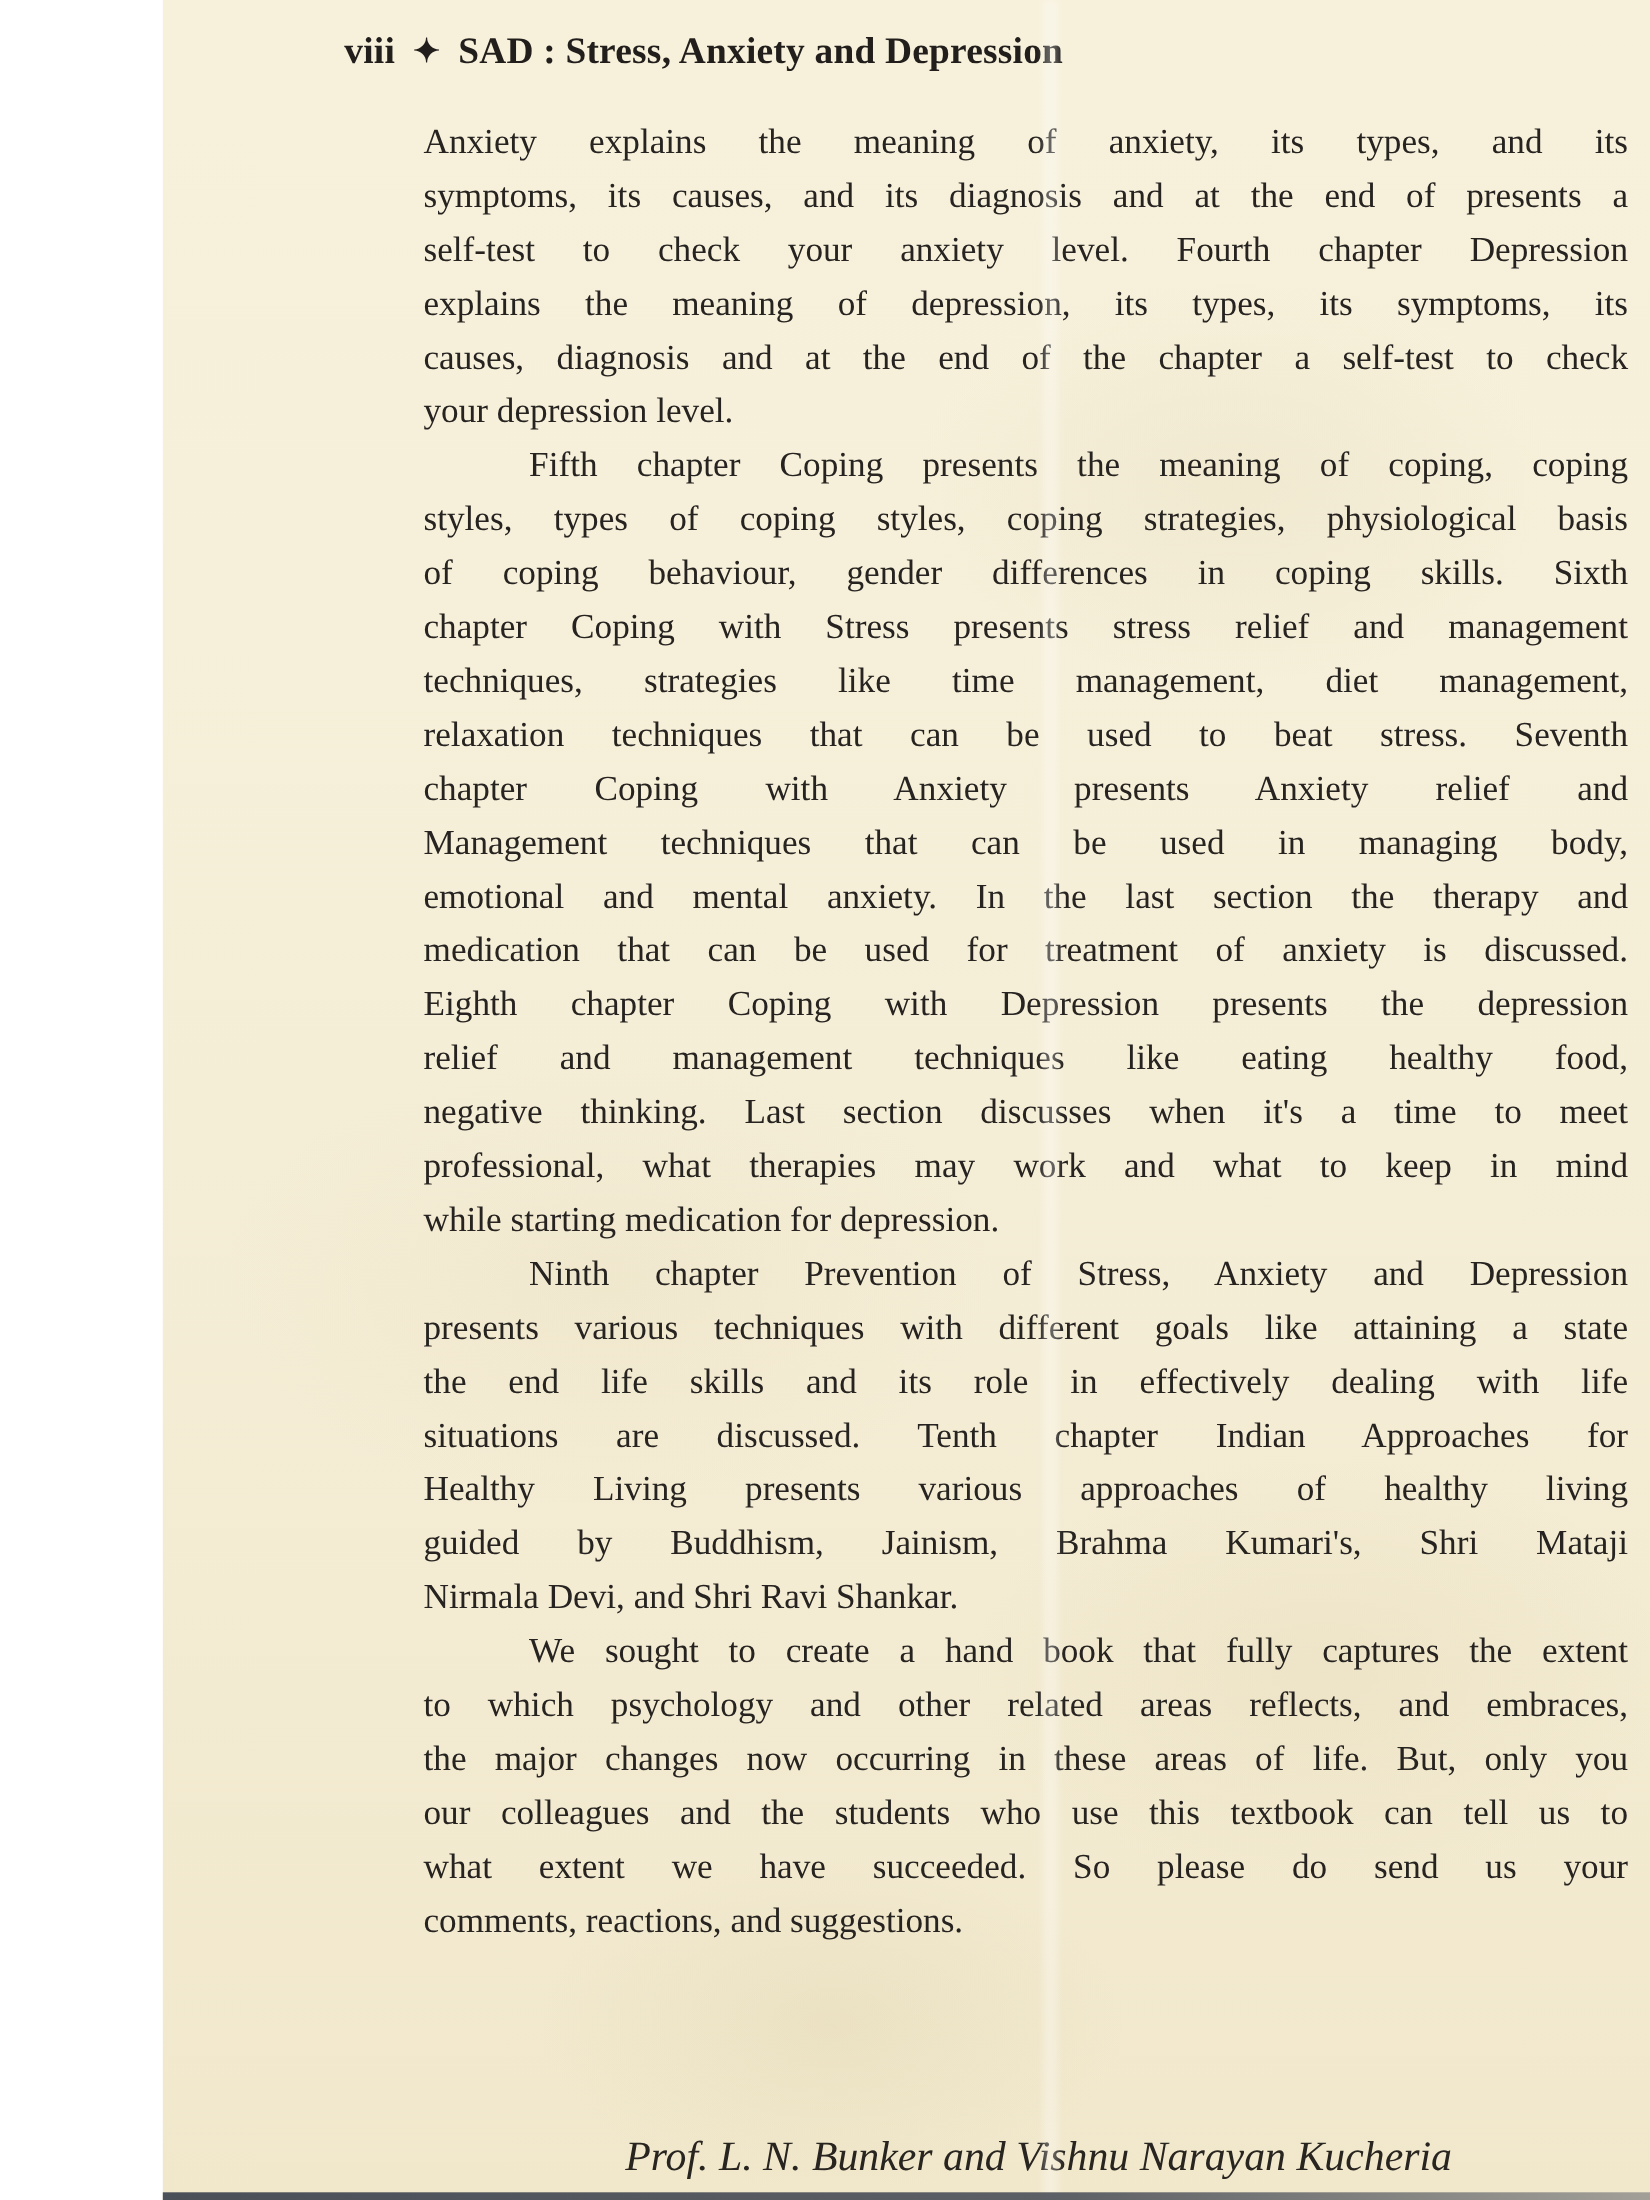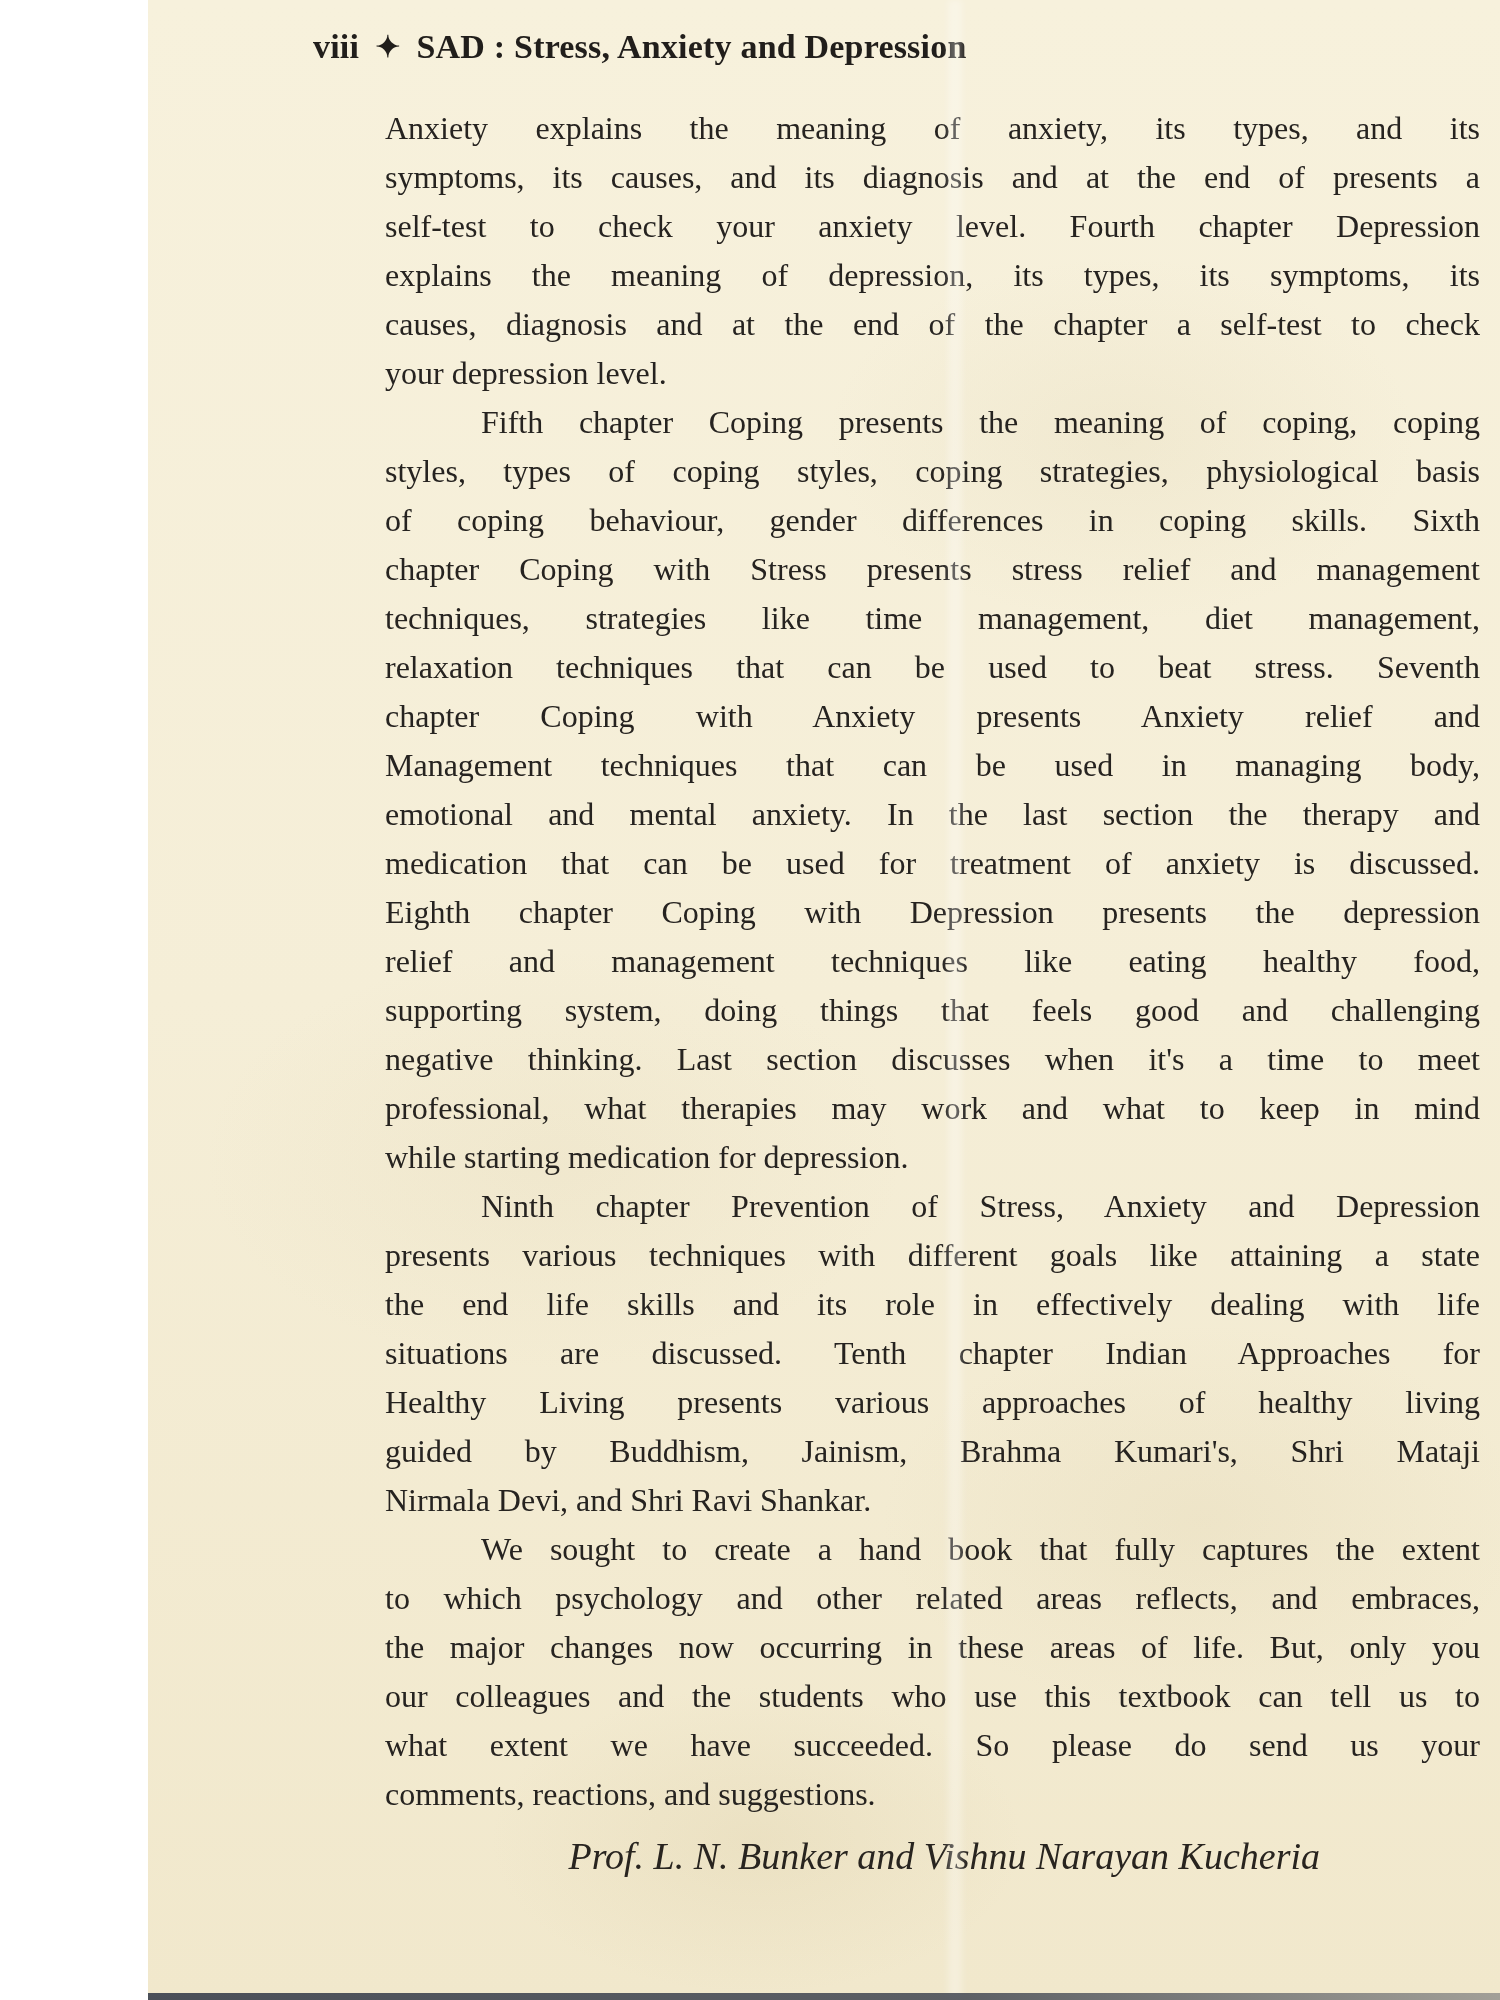--- a/index.html
+++ b/index.html
@@ -63,21 +63,21 @@
     text-align-last: justify;
     white-space: normal;
   }
   .text-line.last {
     text-align: left;
     text-align-last: left;
   }
   .text-line.indent { padding-left: 96px; }
   .signature {
     position: absolute;
-    top: 1834px;
+    top: 1939px;
     right: 180px;
     font-style: italic;
     font-size: 38px;
     color: #28241f;
     white-space: nowrap;
   }
 </style>
 </head>
 <body>
 
@@ -101,21 +101,20 @@
         <div class="text-line">of coping behaviour, gender differences in coping skills. Sixth</div>
         <div class="text-line">chapter Coping with Stress presents stress relief and management</div>
         <div class="text-line">techniques, strategies like time management, diet management,</div>
         <div class="text-line">relaxation techniques that can be used to beat stress. Seventh</div>
         <div class="text-line">chapter Coping with Anxiety presents Anxiety relief and</div>
         <div class="text-line">Management techniques that can be used in managing body,</div>
         <div class="text-line">emotional and mental anxiety. In the last section the therapy and</div>
         <div class="text-line">medication that can be used for treatment of anxiety is discussed.</div>
         <div class="text-line">Eighth chapter Coping with Depression presents the depression</div>
         <div class="text-line">relief and management techniques like eating healthy food,</div>
-        <div class="text-line">supporting system, doing things that feels good and challenging</div>
         <div class="text-line">negative thinking. Last section discusses when it's a time to meet</div>
         <div class="text-line">professional, what therapies may work and what to keep in mind</div>
         <div class="text-line last">while starting medication for depression.</div>
       </div>
       <div>
         <div class="text-line indent">Ninth chapter Prevention of Stress, Anxiety and Depression</div>
         <div class="text-line">presents various techniques with different goals like attaining a state</div>
         <div class="text-line">the end life skills and its role in effectively dealing with life</div>
         <div class="text-line">situations are discussed. Tenth chapter Indian Approaches for</div>
         <div class="text-line">Healthy Living presents various approaches of healthy living</div>

